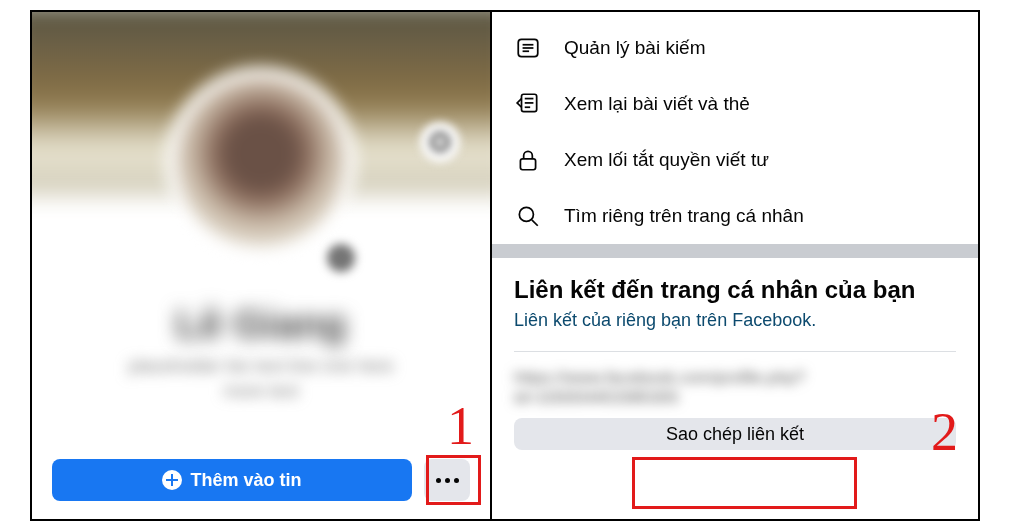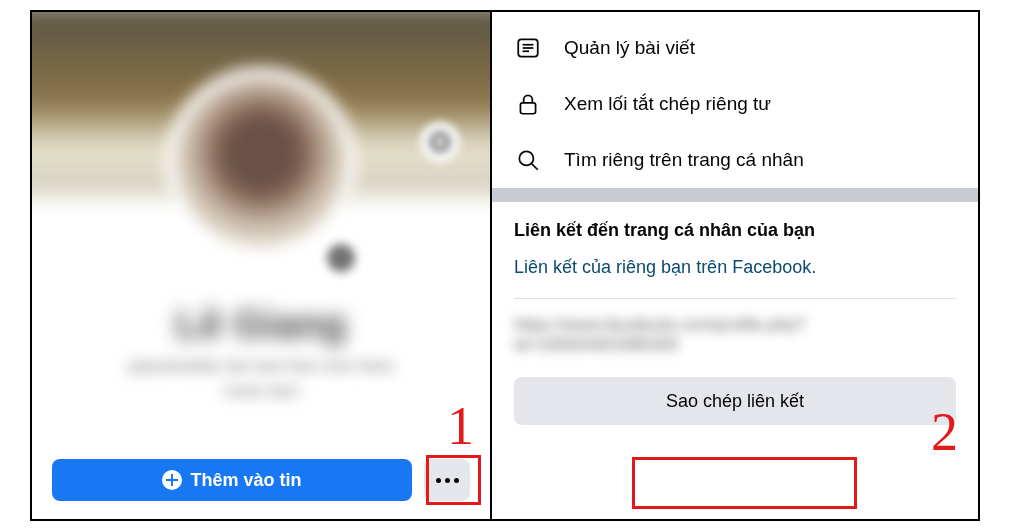--- a/index.html
+++ b/index.html
@@ -117,30 +117,30 @@
     color:#050505;
   }
   .menu-item .lbl{font-size:19px;}
   .icon-box{
     width:28px;height:28px;flex:0 0 28px;
     display:flex;align-items:center;justify-content:center;
   }
   .icon-box svg{width:26px;height:26px;stroke:#050505;fill:none;stroke-width:1.6;}
   .divider-thick{height:14px;background:#c9ccd1;}
   .section{padding:18px 22px 6px;}
-  .section h2{font-size:18px;font-weight:700;color:#050505;margin-bottom:16px;}
+  .section h2{font-size:24px;font-weight:700;color:#050505;margin-bottom:6px;}
   .section p{font-size:18px;color:#0c4a6e;}
   .thin-sep{height:1px;background:#dcdfe3;margin:14px 22px 0;}
   .url-blur{
     margin:16px 22px 0; height:38px;
     color:#555; filter: blur(6px);
     font-size:17px; line-height:1.2; overflow:hidden;
   }
   .copy-btn{
-    margin:24px 22px 0; height:48px; border-radius:8px;
+    margin:12px 22px 0; height:32px; border-radius:8px;
     background:#e4e6eb; display:flex;align-items:center;justify-content:center;
     font-size:18px; font-weight:500; color:#050505; cursor:pointer;
   }
   .highlight-2{
     position:absolute; border:3px solid #e21a1a;
     left:140px; bottom:10px; width:225px; height:52px;
     pointer-events:none;
   }
   .marker-2{
     position:absolute; right:20px; bottom:56px;
@@ -186,30 +186,42 @@
     <div class="menu">
       <div class="menu-item">
         <span class="icon-box">
           <svg viewBox="0 0 24 24">
               <rect x="3" y="4" width="18" height="16" rx="3"></rect>
               <line x1="7" y1="9" x2="17" y2="9"></line>
               <line x1="7" y1="12" x2="17" y2="12"></line>
               <line x1="7" y1="15" x2="13" y2="15"></line>
             </svg>
         </span>
-        <span class="lbl">Quản lý bài viết</span>
+        <span class="lbl">Quản lý bài kiếm</span>
+      </div>
+      <div class="menu-item">
+        <span class="icon-box">
+          <svg viewBox="0 0 24 24">
+              <rect x="6" y="3" width="14" height="16" rx="2"></rect>
+              <line x1="9" y1="7" x2="17" y2="7"></line>
+              <line x1="9" y1="11" x2="17" y2="11"></line>
+              <line x1="9" y1="15" x2="14" y2="15"></line>
+              <path d="M6 7 L2 11 L6 15"></path>
+            </svg>
+        </span>
+        <span class="lbl">Xem lại bài viết và thẻ</span>
       </div>
       <div class="menu-item">
         <span class="icon-box">
           <svg viewBox="0 0 24 24">
               <rect x="5" y="11" width="14" height="10" rx="2"></rect>
               <path d="M8 11 V8 a4 4 0 0 1 8 0 v3"></path>
             </svg>
         </span>
-        <span class="lbl">Xem lối tắt chép riêng tư</span>
+        <span class="lbl">Xem lối tắt quyền viết tư</span>
       </div>
       <div class="menu-item">
         <span class="icon-box">
           <svg viewBox="0 0 24 24">
               <circle cx="10.5" cy="10.5" r="6.5"></circle>
               <line x1="15.5" y1="15.5" x2="21" y2="21"></line>
             </svg>
         </span>
         <span class="lbl">Tìm riêng trên trang cá nhân</span>
       </div>

